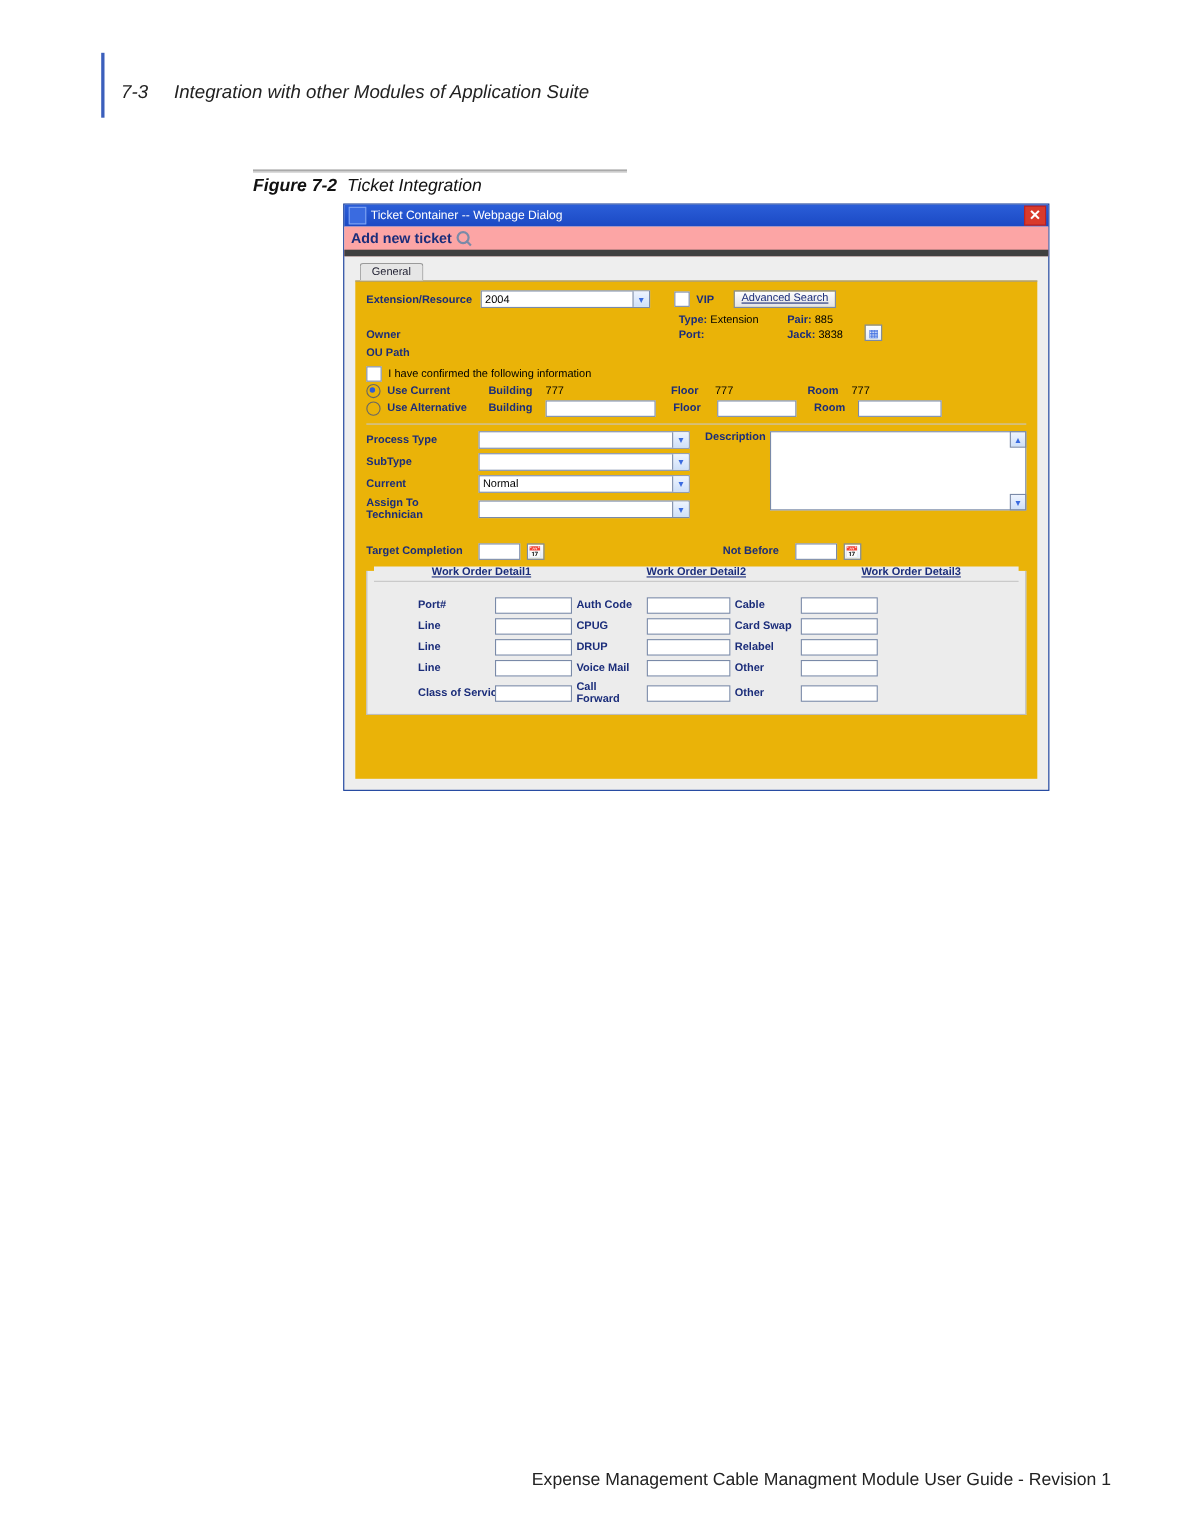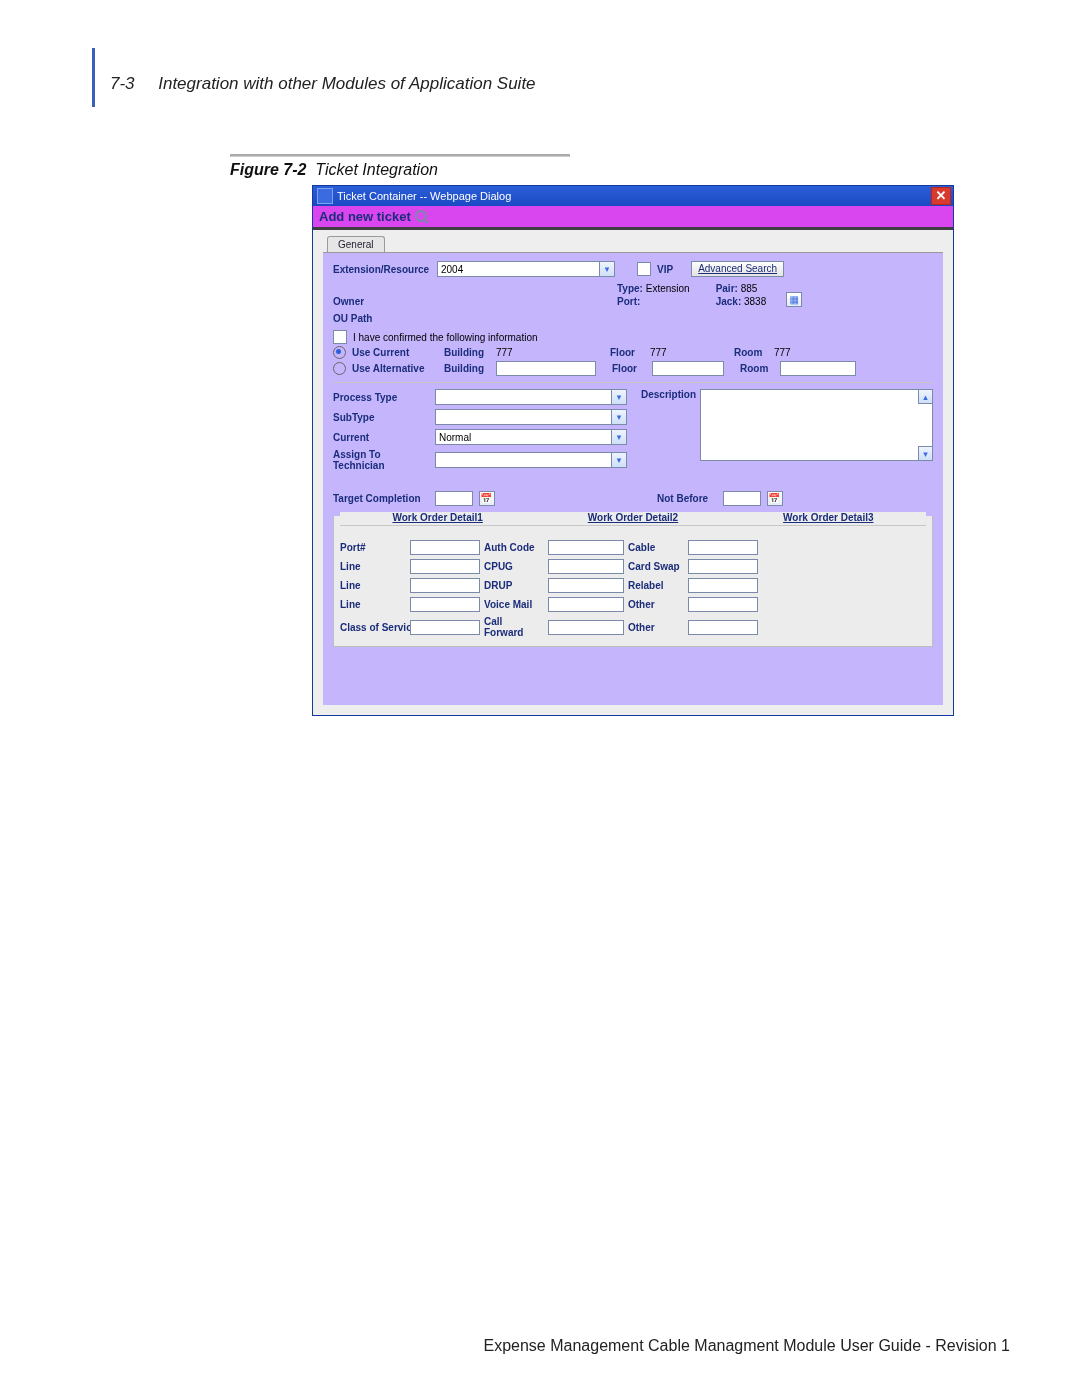--- a/index.html
+++ b/index.html
@@ -78,22 +78,22 @@
     width: 18px; height: 16px;
     background: #d93a2b;
     color: #fff;
     font-weight: bold;
     text-align: center;
     line-height: 15px;
     border: 1px solid #b22;
     font-size: 13px;
   }
   .subheader {
-    background: #d946ef;
-    border-bottom: 3px solid #404040;
+    background: #fca5a5;
+    border-bottom: 6px solid #404040;
     padding: 3px 6px;
     font-size: 13px;
     font-weight: bold;
     color: #1b2d7a;
     display: flex;
     align-items: center;
     gap: 4px;
   }
   .subheader .search-icon {
     width: 14px; height: 14px;
@@ -125,21 +125,21 @@
     border-bottom: none;
     background: #e6e6e6;
     padding: 2px 10px;
     font-size: 10px;
     color: #223;
     border-radius: 3px 3px 0 0;
   }
   .panel {
     margin: 0 10px 10px 10px;
     border-top: 1px solid #9a9a9a;
-    background: #c4b5fd;
+    background: #eab308;
     padding: 8px 10px 4px 10px;
   }
   .lbl { color: #1b2d7a; font-weight: bold; font-size: 10px; }
   .row { display: flex; align-items: center; margin-bottom: 6px; flex-wrap: nowrap; }
   .row > * { margin-right: 6px; }
   .inp {
     background: #fff;
     border: 1px solid #7a8aa8;
     height: 15px;
     box-sizing: border-box;
@@ -253,20 +253,21 @@
     margin-bottom: 4px;
     position: relative;
     top: -10px;
     background: #ececec;
   }
   .wo-grid {
     display: grid;
     grid-template-columns: 66px 70px 60px 76px 56px 70px;
     gap: 4px 4px;
     align-items: center;
+    margin-left: 40px;
   }
   .wo-grid .lbl { font-weight: bold; }
   .footer {
     position: absolute;
     bottom: 42px;
     right: 70px;
     font-size: 16px;
     color: #222;
   }
 </style>
@@ -303,21 +304,21 @@
       </div>
 
       <div class="tabbar">
         <span class="tab">General</span>
       </div>
 
       <div class="panel">
 
         <div class="row">
           <span class="lbl" style="width:98px">Extension/Resource</span>
-          <span class="sel" style="width:178px">
+          <span class="sel" style="width:154px">
             <span>2004</span>
             <span class="caret">▾</span>
           </span>
           <span style="width:10px"></span>
           <span class="chk"></span>
           <span class="lbl">VIP</span>
           <span style="width:6px"></span>
           <span class="btn">
             <span class="link" style="text-decoration:underline">Advanced Search</span>
           </span>

